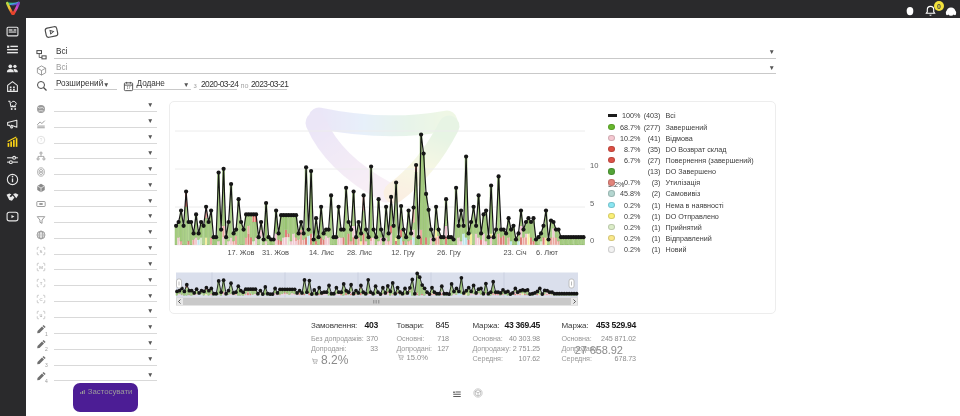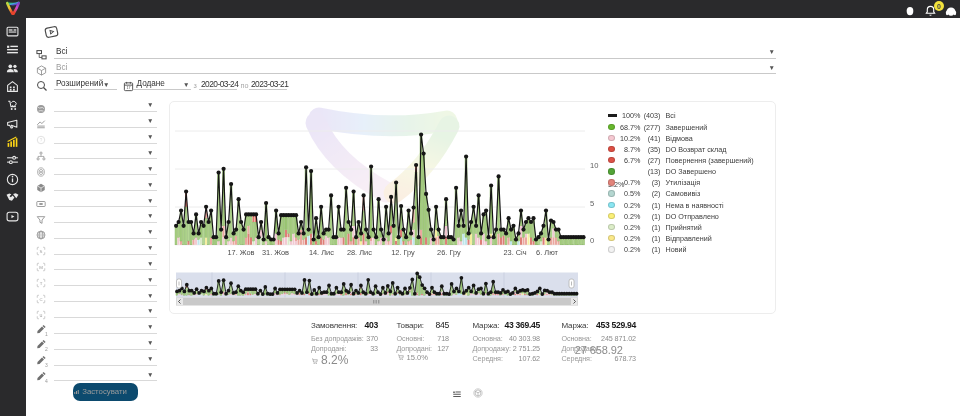--- a/index.html
+++ b/index.html
@@ -262,21 +262,21 @@
     </svg></div>
 <div style="position:absolute;left:54px;top:364.5px;width:103px;border-top:1px solid #d9d9d9"></div>
 <div style="position:absolute;left:147px;top:355.0px;font-size:6.5px;color:#555">▼</div>
 <div style="position:absolute;left:36px;top:369.0px;width:13px;height:12px"><svg width="12" height="12" viewBox="0 0 24 24" style="">
       <path d="M3 14 L12 5 L16 9 L7 18 L2.5 18.7 Z" fill="#6f6f6f"></path>
       <path d="M13 4 l2.2-2.2 4 4 L17 8z" fill="#6f6f6f"></path>
       <text x="21" y="23" font-size="10" fill="#9a9a9a" text-anchor="middle" font-family="Liberation Sans">4</text>
     </svg></div>
 <div style="position:absolute;left:54px;top:380.3px;width:103px;border-top:1px solid #d9d9d9"></div>
 <div style="position:absolute;left:147px;top:370.8px;font-size:6.5px;color:#555">▼</div>
-<div style="position:absolute;left:73px;top:383px;width:65px;height:18px;background:#0c4a6e;border-radius:7px;line-height:13.5px">
+<div style="position:absolute;left:73px;top:383px;width:65px;height:29px;background:#4c1d95;border-radius:7px;text-align:center;line-height:13.5px">
 <span style="font-size:7.8px;color:#9b9b9b"><svg width="7" height="6" viewBox="0 0 24 24" style="">
         <rect x="3" y="12" width="4" height="8" fill="#9b9b9b"></rect>
         <rect x="10" y="8" width="4" height="12" fill="#9b9b9b"></rect>
         <rect x="17" y="4" width="4" height="16" fill="#9b9b9b"></rect>
       </svg><span style="position:relative;top:-1px"> Застосувати</span></span></div>
 
 <div style="position:absolute;left:169px;top:101px;width:607px;height:212.5px;border:1px solid #ededed;border-radius:5px"></div>
 
 <svg style="position:absolute;left:0;top:0" width="960" height="416">
 <defs>
@@ -1294,21 +1294,21 @@
 <div class="lgt" style="left:665.5px;top:155.9px;white-space:nowrap">Повернення (завершений)</div>
 <div style="position:absolute;left:608.2px;top:168.2px;width:6.4px;height:6.4px;border-radius:50%;background:#53a437;border:0.5px solid rgba(0,0,0,0.15)"></div>
 <div class="lgt" style="left:608px;top:180px;width:32.5px;">3.2%</div>
 <div class="lgt" style="left:636px;top:167.0px;width:24.5px;text-align:right">(13)</div>
 <div class="lgt" style="left:665.5px;top:167.0px;white-space:nowrap">DO Завершено</div>
 <div style="position:absolute;left:608.2px;top:179.3px;width:6.4px;height:6.4px;border-radius:50%;background:#e2837a;border:0.5px solid rgba(0,0,0,0.15)"></div>
 <div class="lgt" style="left:608px;top:178.2px;width:32.5px;text-align:right">0.7%</div>
 <div class="lgt" style="left:636px;top:178.2px;width:24.5px;text-align:right">(3)</div>
 <div class="lgt" style="left:665.5px;top:178.2px;white-space:nowrap">Утилізація</div>
 <div style="position:absolute;left:608.2px;top:190.4px;width:6.4px;height:6.4px;border-radius:50%;background:#b4d6d0;border:0.5px solid rgba(0,0,0,0.15)"></div>
-<div class="lgt" style="left:608px;top:189.3px;width:32.5px;text-align:right">0.5%</div>
+<div class="lgt" style="left:608px;top:189.3px;width:32.5px;text-align:right">45.8%</div>
 <div class="lgt" style="left:636px;top:189.3px;width:24.5px;text-align:right">(2)</div>
 <div class="lgt" style="left:665.5px;top:189.3px;white-space:nowrap">Самовивіз</div>
 <div style="position:absolute;left:608.2px;top:201.6px;width:6.4px;height:6.4px;border-radius:50%;background:#8ae6f2;border:0.5px solid rgba(0,0,0,0.15)"></div>
 <div class="lgt" style="left:608px;top:200.5px;width:32.5px;text-align:right">0.2%</div>
 <div class="lgt" style="left:636px;top:200.5px;width:24.5px;text-align:right">(1)</div>
 <div class="lgt" style="left:665.5px;top:200.5px;white-space:nowrap">Нема в наявності</div>
 <div style="position:absolute;left:608.2px;top:212.8px;width:6.4px;height:6.4px;border-radius:50%;background:#fbf077;border:0.5px solid rgba(0,0,0,0.15)"></div>
 <div class="lgt" style="left:608px;top:211.6px;width:32.5px;text-align:right">0.2%</div>
 <div class="lgt" style="left:636px;top:211.6px;width:24.5px;text-align:right">(1)</div>
 <div class="lgt" style="left:665.5px;top:211.6px;white-space:nowrap">DO Отправлено</div>

